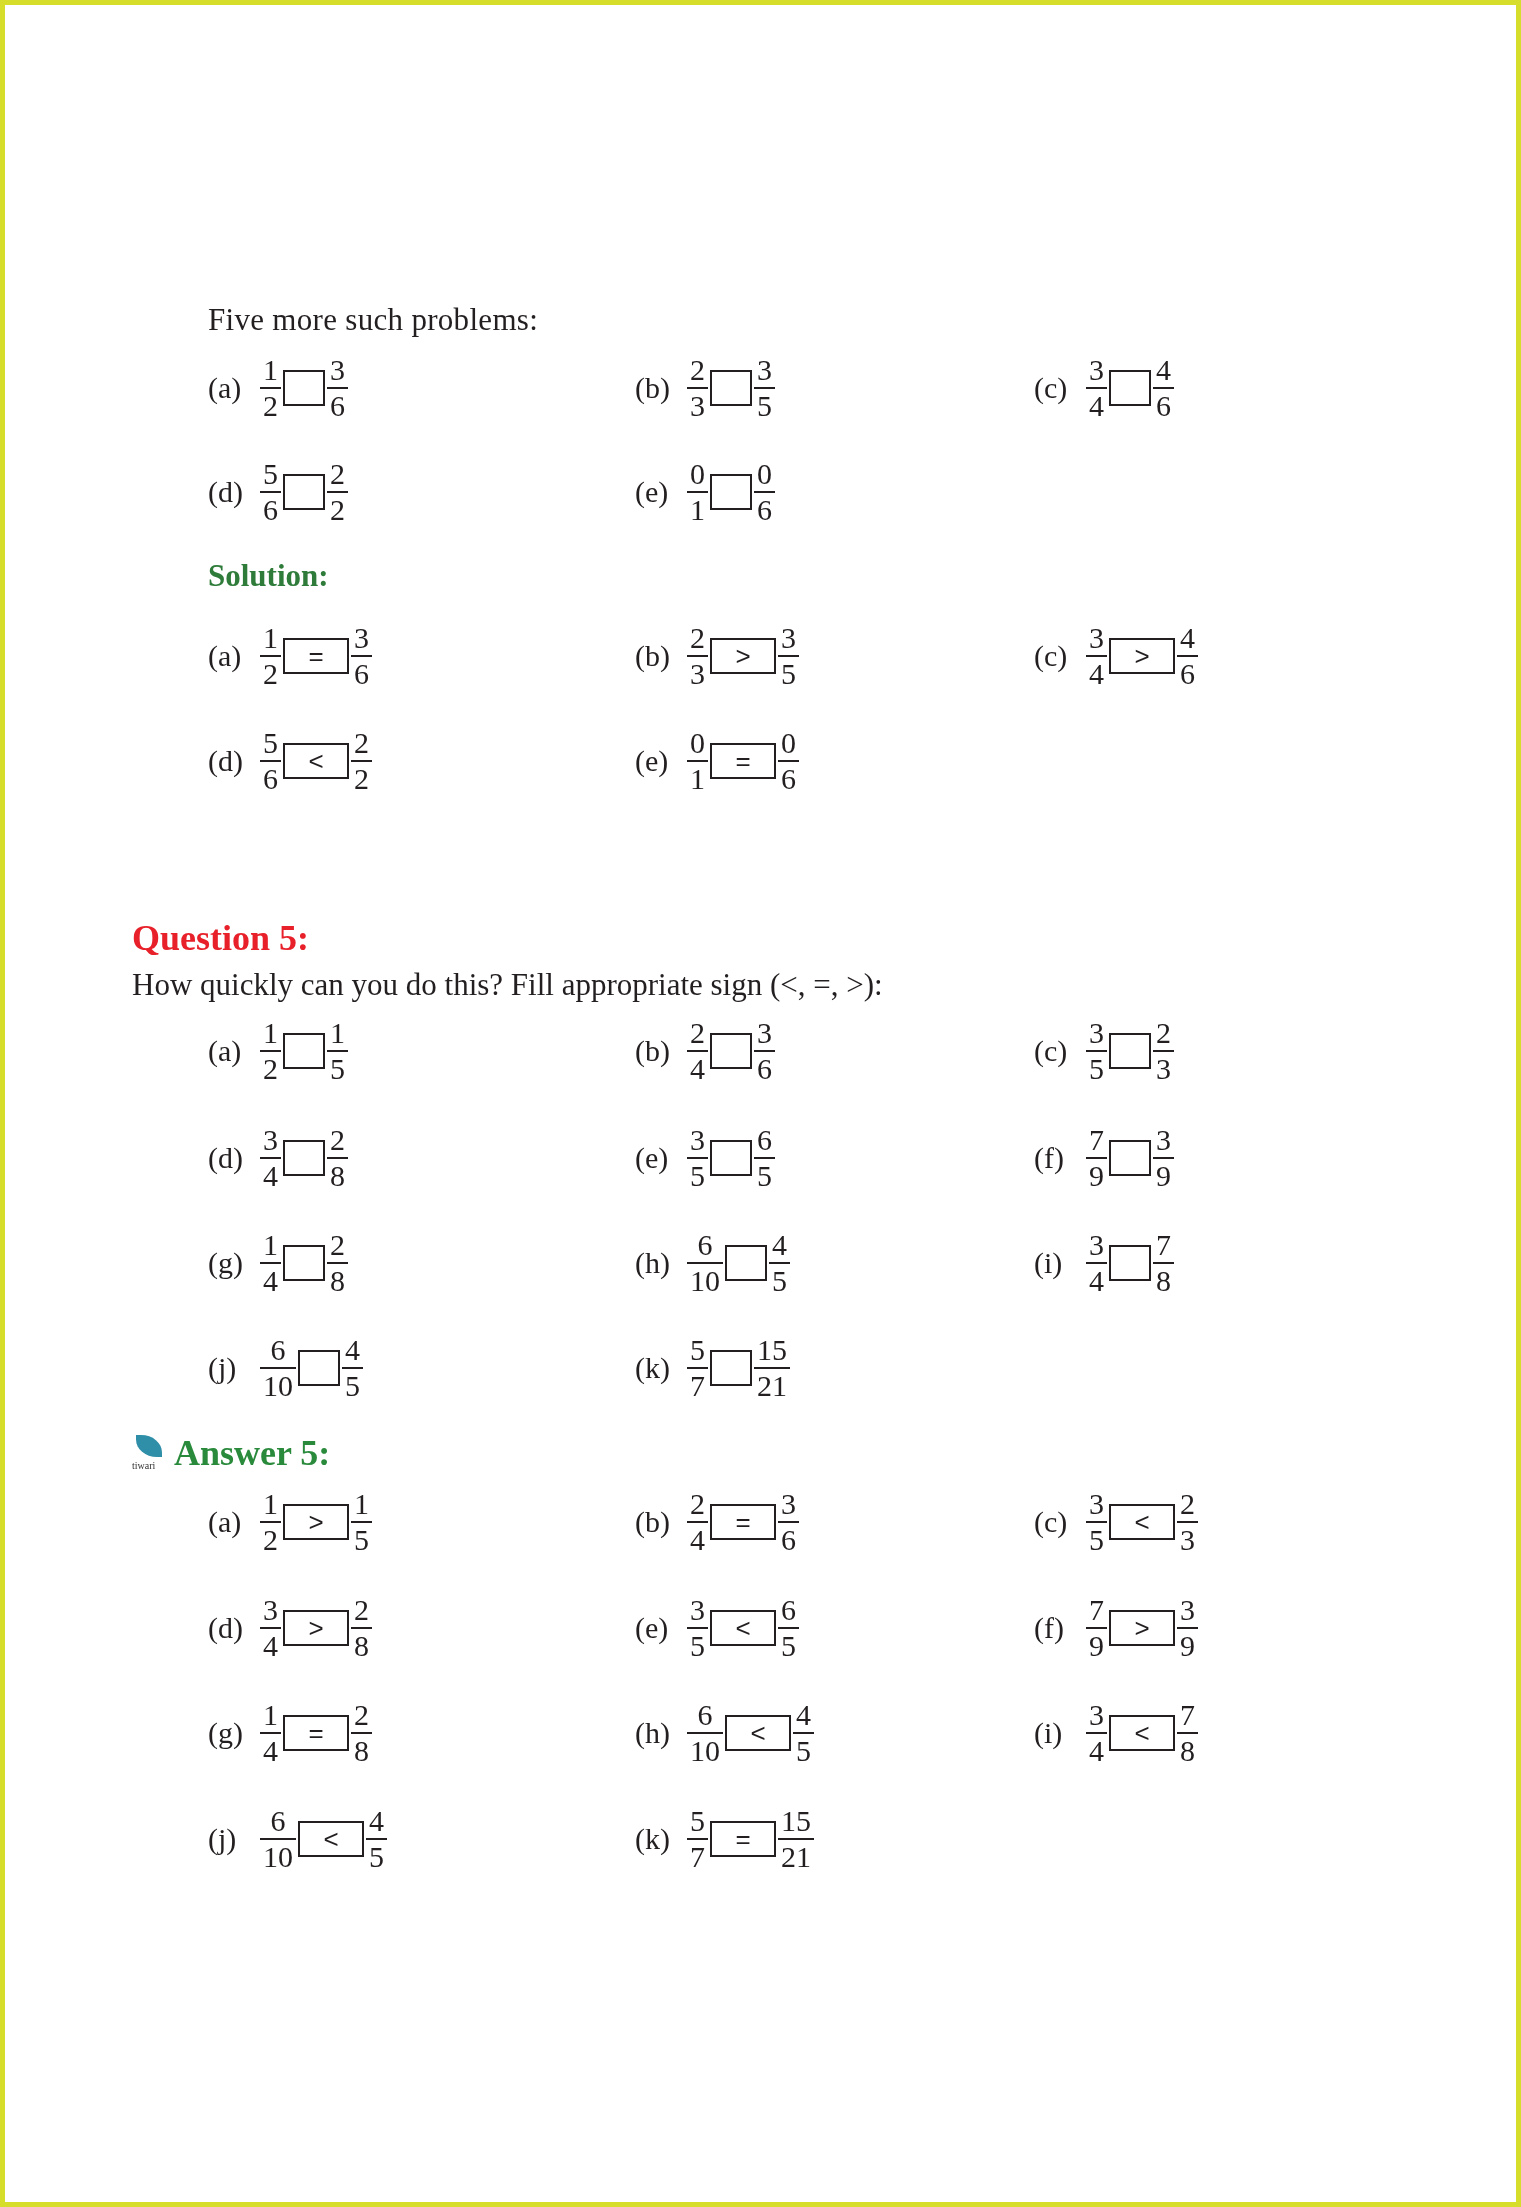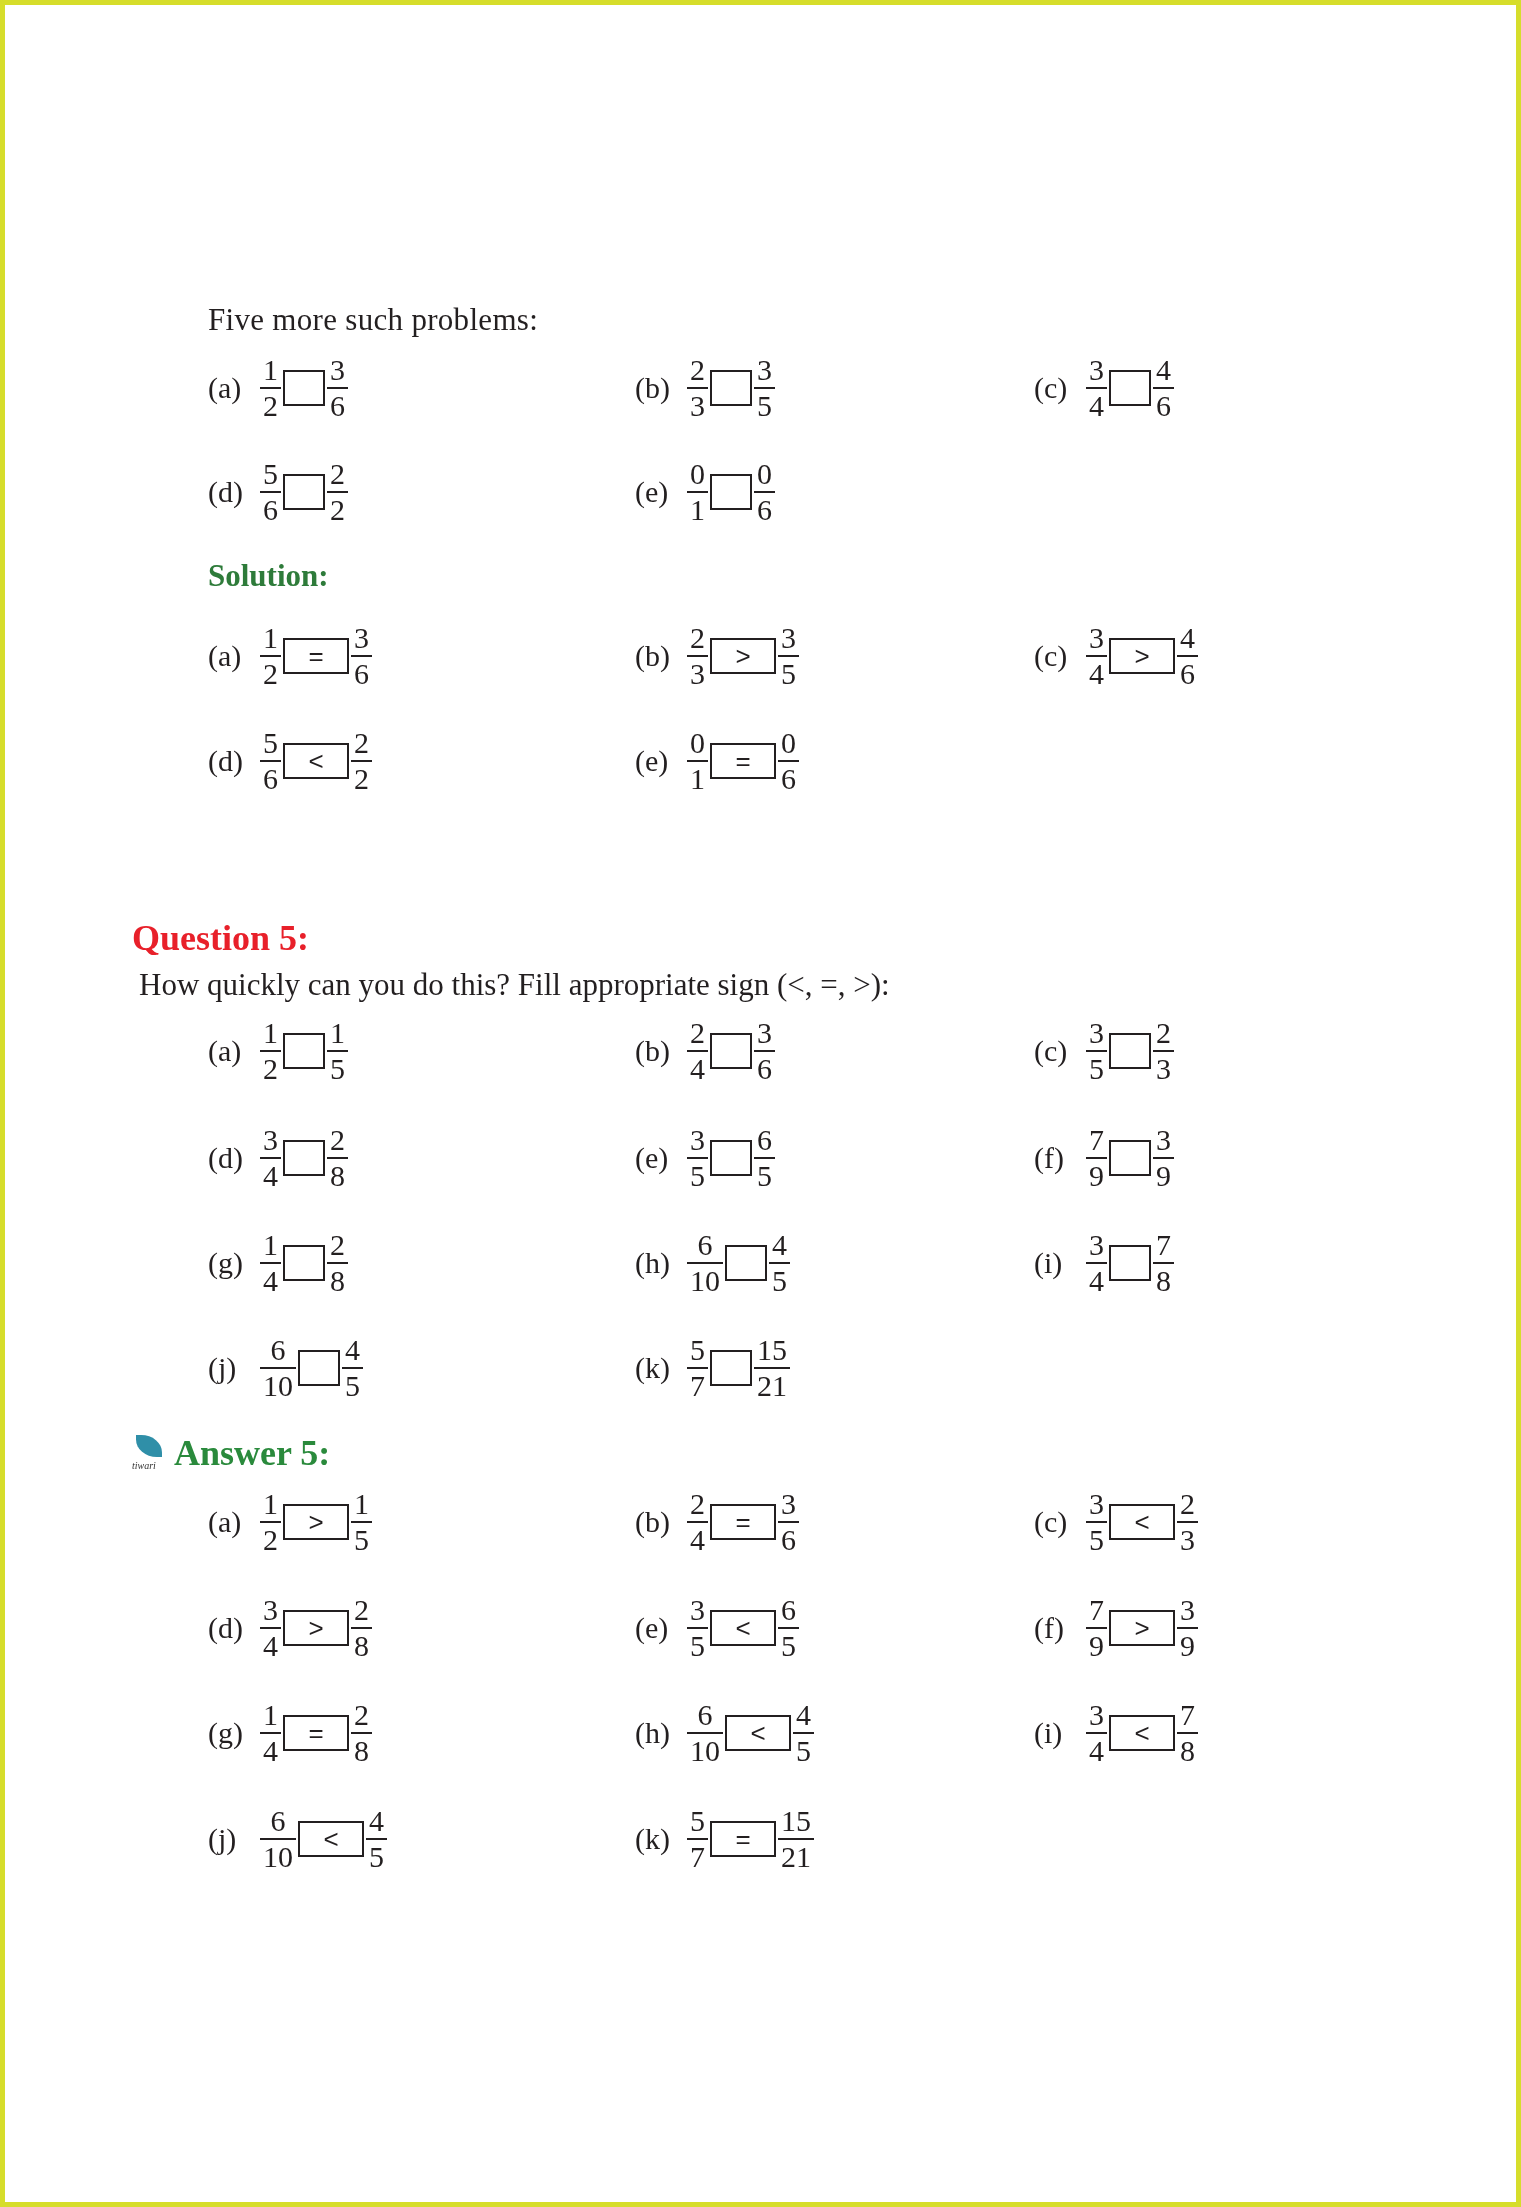--- a/index.html
+++ b/index.html
@@ -4,23 +4,23 @@
 <style>
   html, body { margin:0; padding:0; }
   body { width:1521px; height:2207px; background:#fff; position:relative; overflow:hidden;
          font-family:"Liberation Serif", serif; color:#231f20; }
   .frame { position:absolute; left:0; top:0; width:1521px; height:2207px; box-sizing:border-box;
            border:5px solid #d6dd2b; pointer-events:none; }
   .abs { position:absolute; }
   .intro { left:208px; top:302px; font-size:31px; letter-spacing:0.3px; }
   .solution { left:208px; top:558px; font-size:31px; font-weight:bold; color:#2e7b3a; }
   .qtitle { left:132px; top:917px; font-size:36px; font-weight:bold; color:#e8202a; }
-  .qtext { left:139px; top:967px; font-size:31px; }
+  .qtext { left:132px; top:967px; font-size:31px; }
   .atitle { left:132px; top:1432px; font-size:36px; font-weight:bold; color:#2a8a3c; display:flex; align-items:center; }
-  .logo { width:34px; height:36px; position:relative; margin-right:8px;font-style:italic; }
+  .logo { width:34px; height:36px; position:relative; margin-right:8px; }
   .logo .leaf { position:absolute; left:4px; top:0; width:26px; height:22px; background:#2f8fa8;
                 border-radius:0 80% 0 80%; }
   .logo .txt { position:absolute; left:0; bottom:0; font-size:10px; color:#333; font-weight:normal; }
 
   .item { position:absolute; display:flex; align-items:center; height:84px; }
   .lbl { font-size:30px; width:52px; }
   .frac { display:inline-flex; flex-direction:column; align-items:center; font-size:30px; line-height:34px; }
   .frac .num, .frac .den { padding:0 3px; }
   .frac .bar { height:2px; background:#231f20; align-self:stretch; }
   .box { border:2.5px solid #231f20; width:42px; height:36px; box-sizing:border-box; margin:0 2px;

